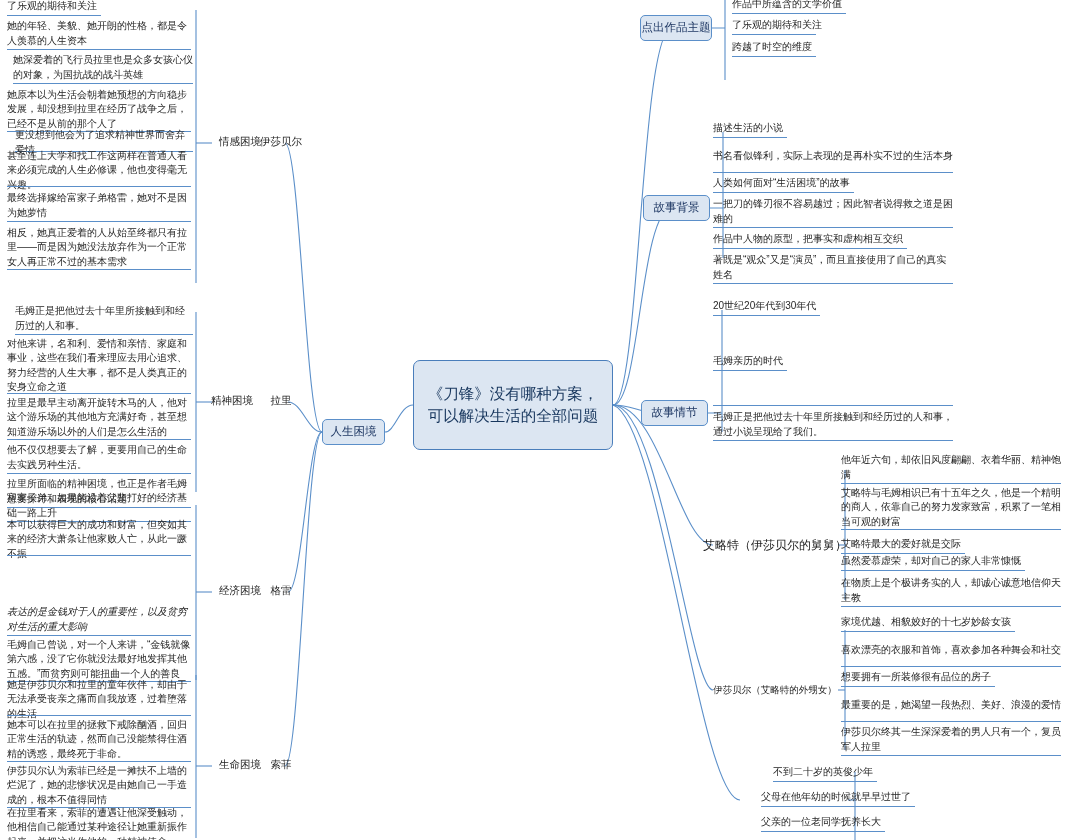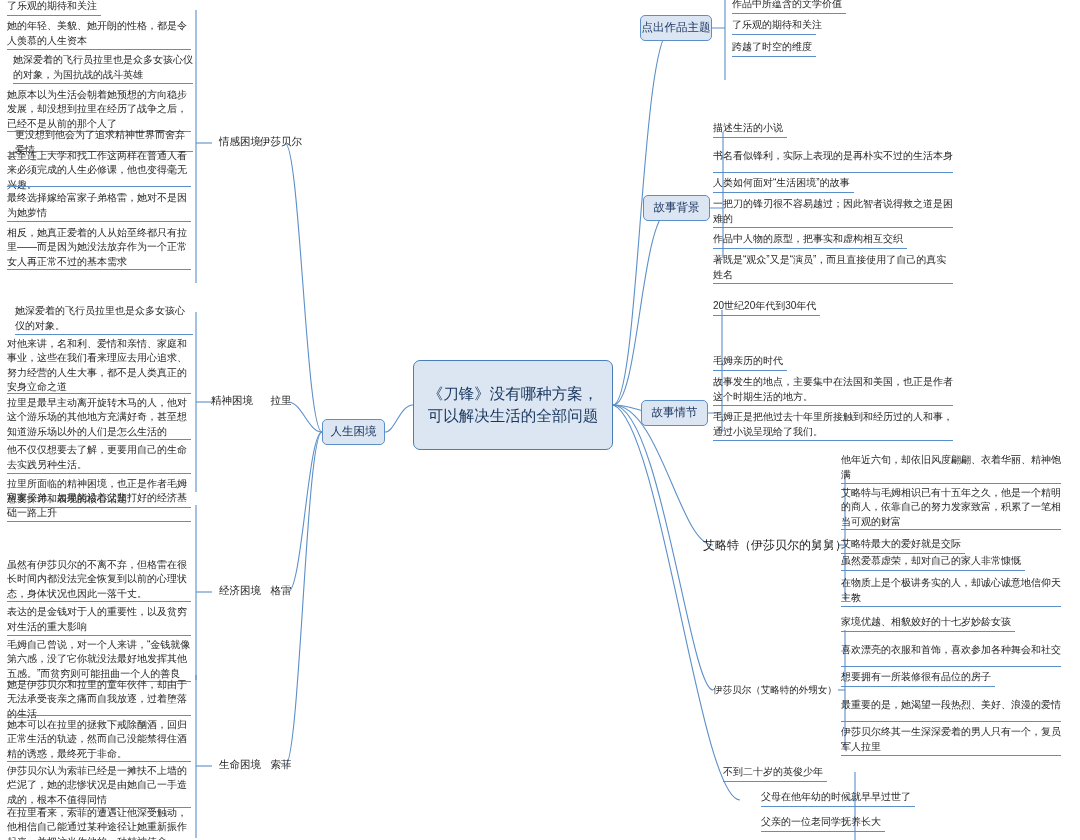--- a/index.html
+++ b/index.html
@@ -124,21 +124,21 @@
   <div class="node leaf" style="left: 4px; top: 190px; width: 190px; height: 32px; position: absolute;">
       <span>最终选择嫁给富家子弟格雷，她对不是因为她萝情</span>
       <div style="position: absolute; left: 3px; bottom: 0px; height: 1.1px; background: rgb(91, 143, 201); width: 184px;"></div>
     </div>
   <div class="node leaf" style="left: 4px; top: 226px; width: 190px; height: 44px; position: absolute;">
       <span>相反，她真正爱着的人从始至终都只有拉里——而是因为她没法放弃作为一个正常女人再正常不过的基本需求</span>
       <div style="position: absolute; left: 3px; bottom: 0px; height: 1.1px; background: rgb(91, 143, 201); width: 184px;"></div>
     </div>
 
   <div class="node leaf" style="left: 12px; top: 303px; width: 184px; height: 32px; position: absolute;">
-      <span>她深爱着的飞行员拉里也是众多女孩心仪的对象。</span>
+      <span>毛姆正是把他过去十年里所接触到和经历过的人和事。</span>
       <div style="position: absolute; left: 3px; bottom: 0px; height: 1.1px; background: rgb(91, 143, 201); width: 178px;"></div>
     </div>
   <div class="node leaf" style="left: 4px; top: 338px; width: 190px; height: 56px; position: absolute;">
       <span>对他来讲，名和利、爱情和亲情、家庭和事业，这些在我们看来理应去用心追求、努力经营的人生大事，都不是人类真正的安身立命之道</span>
       <div style="position: absolute; left: 3px; bottom: 0px; height: 1.1px; background: rgb(91, 143, 201); width: 184px;"></div>
     </div>
   <div class="node leaf" style="left: 4px; top: 396px; width: 190px; height: 44px; position: absolute;">
       <span>拉里是最早主动离开旋转木马的人，他对这个游乐场的其他地方充满好奇，甚至想知道游乐场以外的人们是怎么生活的</span>
       <div style="position: absolute; left: 3px; bottom: 0px; height: 1.1px; background: rgb(91, 143, 201); width: 184px;"></div>
     </div>
@@ -148,25 +148,25 @@
     </div>
   <div class="node leaf" style="left: 4px; top: 476px; width: 190px; height: 32px; position: absolute; font-family: Liberation Serif, serif;">
       <span>拉里所面临的精神困境，也正是作者毛姆想要探讨和表现的核心话题</span>
       <div style="position: absolute; left: 3px; bottom: 0px; height: 1.1px; background: rgb(91, 143, 201); width: 184px;"></div>
     </div>
 
   <div class="node leaf" style="left: 4px; top: 490px; width: 190px; height: 32px; position: absolute;">
       <span>富家子弟，如果能沿着父辈打好的经济基础一路上升</span>
       <div style="position: absolute; left: 3px; bottom: 0px; height: 1.1px; background: rgb(91, 143, 201); width: 184px;"></div>
     </div>
-  <div class="node leaf" style="left: 4px; top: 558px; width: 190px; height: 44px; position: absolute;">
-      <span>虽然有伊莎贝尔的不离不弃，但格雷在很长时间内都没法完全恢复到以前的心理状态，身体状况也因此一落千丈。</span>
-      <div style="position: absolute; left: 3px; bottom: 0px; height: 1.1px; background: rgb(91, 143, 201); width: 184px;"></div>
-    </div>
-  <div class="node leaf" style="left: 4px; top: 604px; width: 190px; height: 32px; position: absolute;">
+  <div class="node leaf" style="left: 4px; top: 524px; width: 190px; height: 32px; position: absolute;">
+      <span>本可以获得巨大的成功和财富，但突如其来的经济大萧条让他家败人亡，从此一蹶不振</span>
+      <div style="position: absolute; left: 3px; bottom: 0px; height: 1.1px; background: rgb(91, 143, 201); width: 184px;"></div>
+    </div>
+  <div class="node leaf" style="left: 4px; top: 604px; width: 190px; height: 32px; position: absolute; font-style: italic;">
       <span>表达的是金钱对于人的重要性，以及贫穷对生活的重大影响</span>
       <div style="position: absolute; left: 3px; bottom: 0px; height: 1.1px; background: rgb(91, 143, 201); width: 184px;"></div>
     </div>
   <div class="node leaf" style="left: 4px; top: 638px; width: 190px; height: 44px; position: absolute;">
       <span>毛姆自己曾说，对一个人来讲，“金钱就像第六感，没了它你就没法最好地发挥其他五感。”而贫穷则可能扭曲一个人的善良</span>
       <div style="position: absolute; left: 3px; bottom: 0px; height: 1.1px; background: rgb(91, 143, 201); width: 184px;"></div>
     </div>
 
   <div class="node leaf" style="left: 4px; top: 684px; width: 190px; height: 32px; position: absolute;">
       <span>她是伊莎贝尔和拉里的童年伙伴，却由于无法承受丧亲之痛而自我放逐，过着堕落的生活</span>
@@ -228,21 +228,20 @@
 
   <div class="node leaf" style="left: 710px; top: 298px; width: 246px; height: 18px; position: absolute;">
       <span>20世纪20年代到30年代</span>
       <div style="position: absolute; left: 3px; bottom: 0px; height: 1.1px; background: rgb(91, 143, 201); width: 107px;"></div>
     </div>
   <div class="node leaf" style="left: 710px; top: 353px; width: 246px; height: 18px; position: absolute;">
       <span>毛姆亲历的时代</span>
       <div style="position: absolute; left: 3px; bottom: 0px; height: 1.1px; background: rgb(91, 143, 201); width: 74px;"></div>
     </div>
   <div class="node leaf" style="left: 710px; top: 374px; width: 246px; height: 32px; position: absolute;">
-      <span>故事发生的地点，主要集中在法国和美国，也正是作者这个时期生活的地方。</span>
       <div style="position: absolute; left: 3px; bottom: 0px; height: 1.1px; background: rgb(91, 143, 201); width: 240px;"></div>
     </div>
   <div class="node leaf" style="left: 710px; top: 409px; width: 246px; height: 32px; position: absolute;">
       <span>毛姆正是把他过去十年里所接触到和经历过的人和事，通过小说呈现给了我们。</span>
       <div style="position: absolute; left: 3px; bottom: 0px; height: 1.1px; background: rgb(91, 143, 201); width: 240px;"></div>
     </div>
 
   <div class="node plain" style="left:712px;top:534px;width:126px;height:22px;font-size:12px;">艾略特（伊莎贝尔的舅舅）</div>
   <div class="node plain" style="left:712px;top:679px;width:126px;height:22px;font-size:9.5px;">伊莎贝尔（艾略特的外甥女）</div>
 
@@ -281,21 +280,21 @@
     </div>
   <div class="node leaf" style="left: 838px; top: 690px; width: 226px; height: 32px; position: absolute;">
       <span>最重要的是，她渴望一段热烈、美好、浪漫的爱情</span>
       <div style="position: absolute; left: 3px; bottom: 0px; height: 1.1px; background: rgb(91, 143, 201); width: 220px;"></div>
     </div>
   <div class="node leaf" style="left: 838px; top: 724px; width: 226px; height: 32px; position: absolute;">
       <span>伊莎贝尔终其一生深深爱着的男人只有一个，复员军人拉里</span>
       <div style="position: absolute; left: 3px; bottom: 0px; height: 1.1px; background: rgb(91, 143, 201); width: 220px;"></div>
     </div>
 
-  <div class="node leaf" style="left: 720px; top: 764px; width: 226px; height: 18px; position: absolute;">
+  <div class="node leaf" style="left: 770px; top: 764px; width: 226px; height: 18px; position: absolute;">
       <span>不到二十岁的英俊少年</span>
       <div style="position: absolute; left: 3px; bottom: 0px; height: 1.1px; background: rgb(91, 143, 201); width: 104px;"></div>
     </div>
   <div class="node leaf" style="left: 758px; top: 789px; width: 226px; height: 18px; position: absolute;">
       <span>父母在他年幼的时候就早早过世了</span>
       <div style="position: absolute; left: 3px; bottom: 0px; height: 1.1px; background: rgb(91, 143, 201); width: 154px;"></div>
     </div>
   <div class="node leaf" style="left: 758px; top: 814px; width: 226px; height: 18px; position: absolute;">
       <span>父亲的一位老同学抚养长大</span>
       <div style="position: absolute; left: 3px; bottom: 0px; height: 1.1px; background: rgb(91, 143, 201); width: 124px;"></div>

